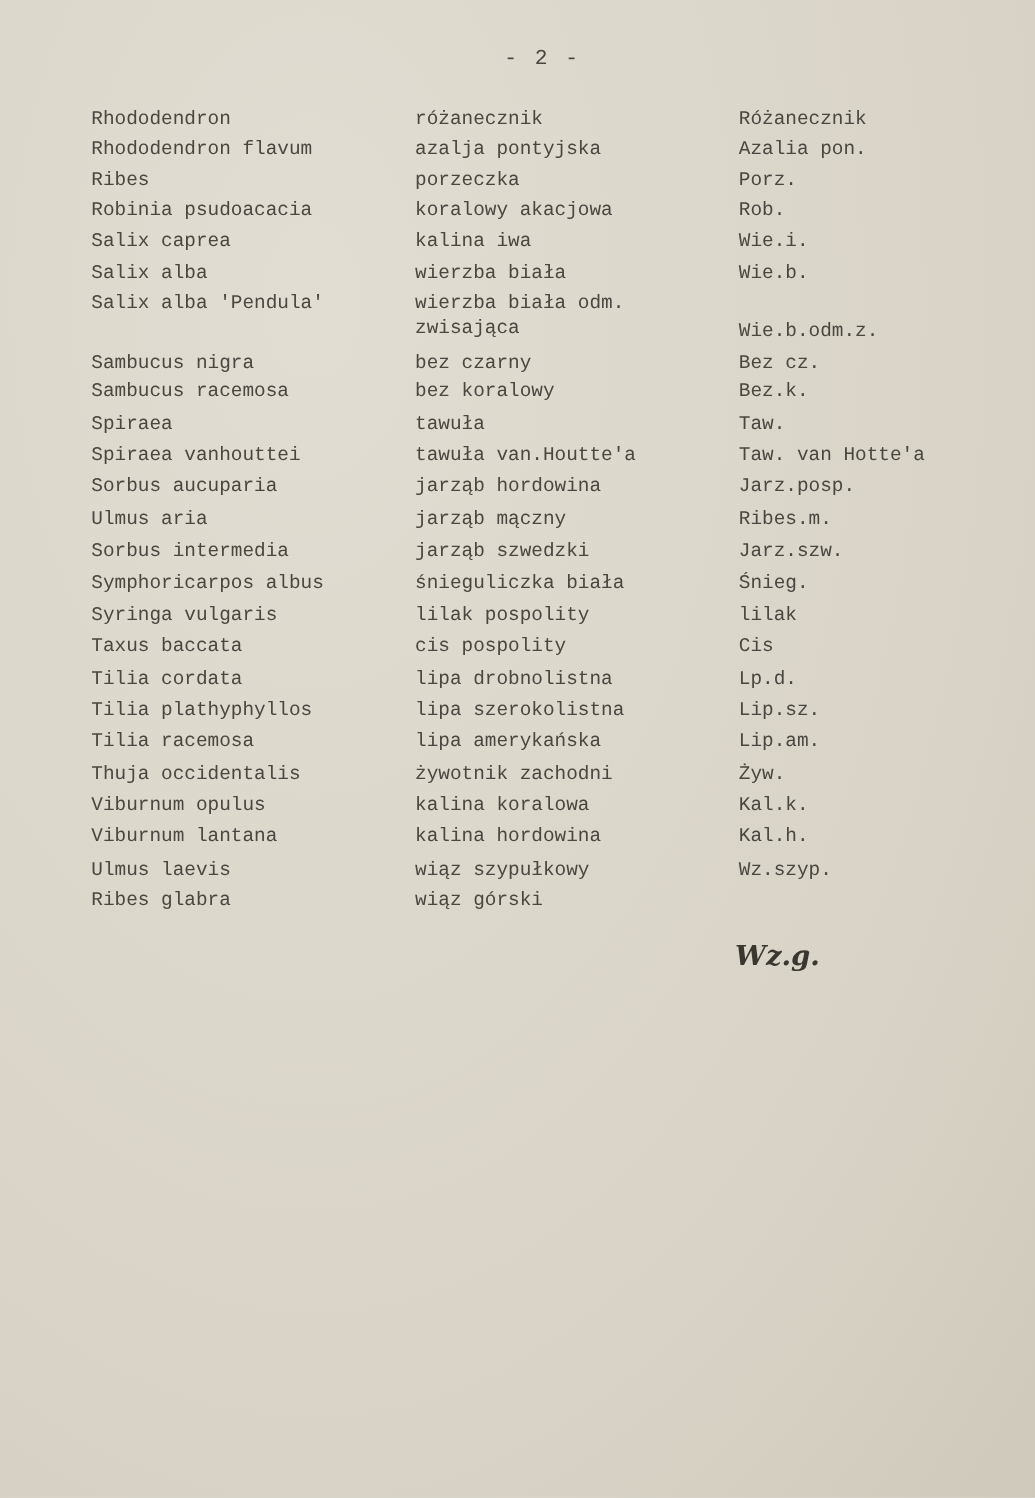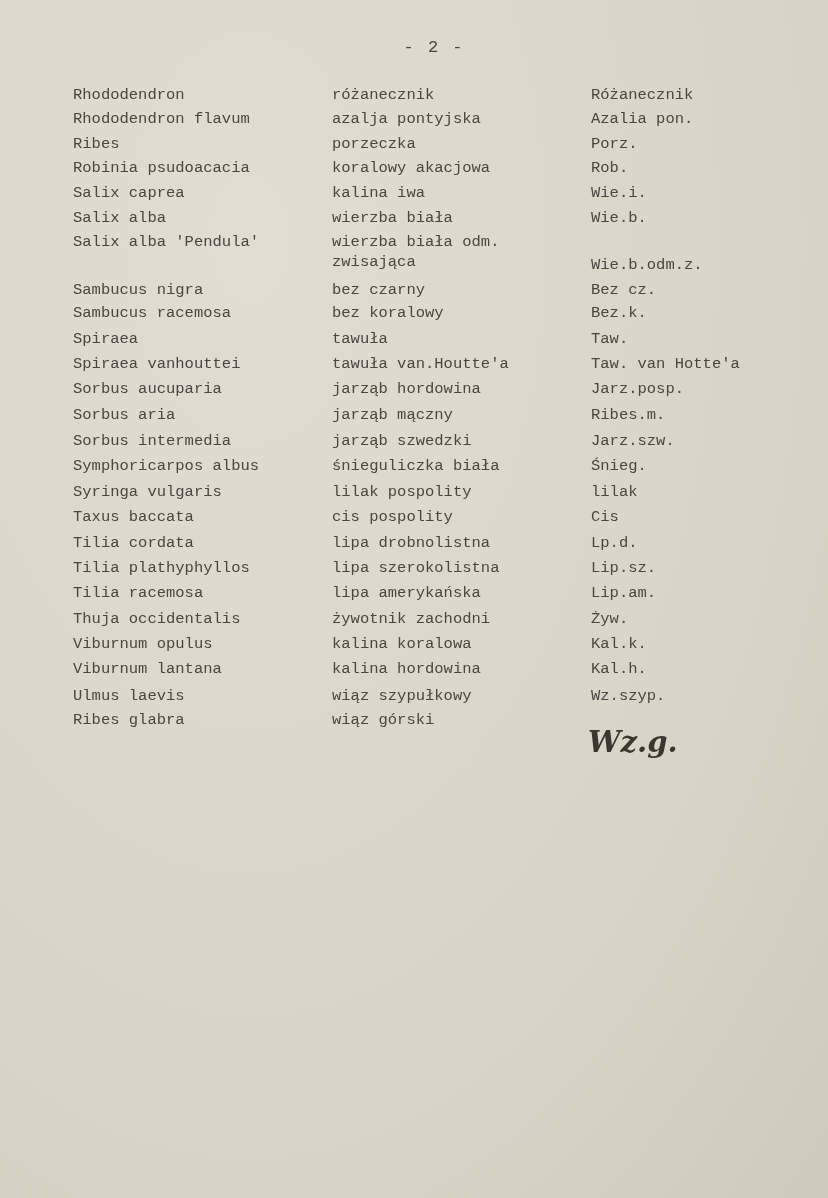--- a/index.html
+++ b/index.html
@@ -14,22 +14,22 @@
     .page-num {
       position: absolute; top: 38px; left: 0; width: 828px;
       text-align: center; font-size: 17px; letter-spacing: 2px;
       padding-left: 40px; box-sizing: border-box;
     }
     .row { position: absolute; left: 0; width: 828px; font-size: 15.5px; line-height: 20px; }
     .c1 { position: absolute; left: 61px; white-space: nowrap; margin-left: 12px; }
     .c2 { position: absolute; left: 332px; white-space: pre; }
     .c3 { position: absolute; left: 591px; white-space: nowrap; }
     .hand {
-      position: absolute; left: 588px; top: 725px;
-      font-family: "DejaVu Serif", serif; font-weight: bold; font-size: 29px;
+      position: absolute; left: 588px; top: 752px;
+      font-family: "DejaVu Serif", serif; font-weight: bold; font-size: 22px;
       color: #3a3630; font-style: italic;
     }
   </style>
 </head>
 <body>
 
 <div class="page-num">-  2  -</div>
 
 <div id="rows">
     <div class="row" style="top: 85px;">
@@ -87,21 +87,21 @@
       <span class="c1">Spiraea vanhouttei</span>
       <span class="c2">tawuła van.Houtte'a</span>
       <span class="c3">Taw. van Hotte'a</span>
     </div>
     <div class="row" style="top: 379px;">
       <span class="c1">Sorbus aucuparia</span>
       <span class="c2">jarząb hordowina</span>
       <span class="c3">Jarz.posp.</span>
     </div>
     <div class="row" style="top: 405px;">
-      <span class="c1">Sorbus aria</span>
+      <span class="c1">Ulmus aria</span>
       <span class="c2">jarząb mączny</span>
       <span class="c3">Ribes.m.</span>
     </div>
     <div class="row" style="top: 431px;">
       <span class="c1">Sorbus intermedia</span>
       <span class="c2">jarząb szwedzki</span>
       <span class="c3">Jarz.szw.</span>
     </div>
     <div class="row" style="top: 456px;">
       <span class="c1">Symphoricarpos albus</span>

